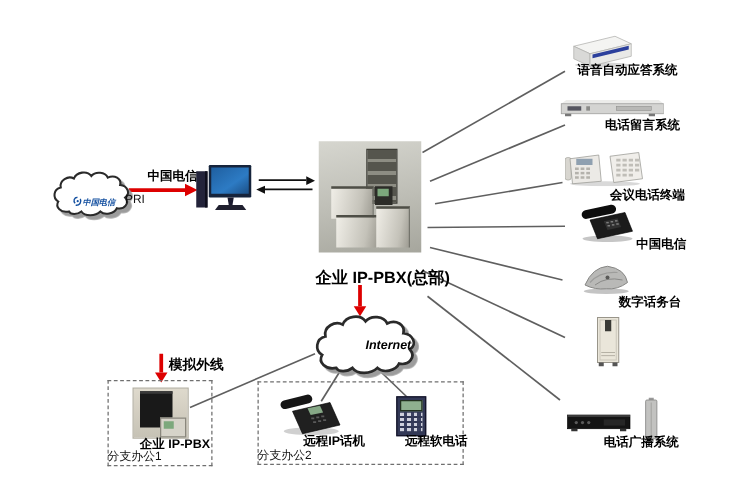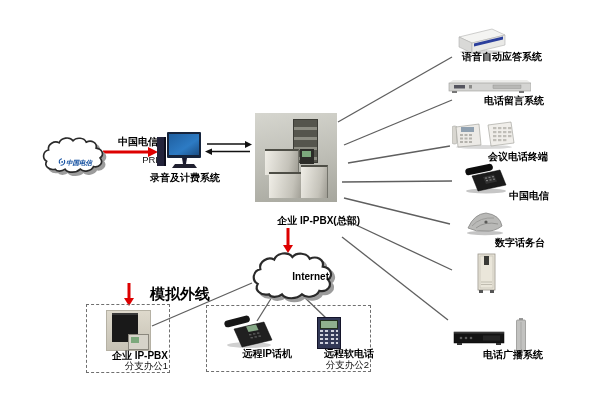--- a/index.html
+++ b/index.html
@@ -3,21 +3,21 @@
 <meta charset="utf-8">
 <style>
   html,body{margin:0;padding:0;background:#fff;}
   #canvas{
     position:relative;width:600px;height:400px;background:#ffffff;
     font-family:"Liberation Sans","DejaVu Sans",sans-serif;color:#000;
     overflow:hidden;
   }
   .abs{position:absolute;}
   .lbl{position:absolute;font-size:10px;font-weight:bold;text-align:right;line-height:1.1;color:#000;white-space:nowrap;}
-  .lbl-sm{position:absolute;font-size:9.5px;font-weight:normal;text-align:right;line-height:1.1;color:#111;white-space:nowrap;}
+  .lbl-sm{position:absolute;font-size:9.5px;font-weight:normal;text-align:left;line-height:1.1;color:#111;white-space:nowrap;}
   .cloud-shadow{filter:drop-shadow(3px 3px 0px #9c9c9c);}
   .dashed-box{position:absolute;border:1px dashed #6f6f6f;background:transparent;}
   
   .pbx-photo{background:linear-gradient(168deg,#d6d6cf 0%,#bdbdb5 55%,#a6a69d 100%);}
   .pbx-rack{position:absolute;left:46%;top:7%;width:28%;height:47%;
     background:repeating-linear-gradient(180deg,#55554d 0 7px,#8d8d83 7px 10px);
     border:1px solid #3c3c36;}
   .pbx-unit{position:absolute;background:linear-gradient(100deg,#f0eee7 0%,#c4c2b9 70%,#9e9c93 100%);
     border-top:2px solid #4e4e46;border-right:1px solid #74746c;}
   .pbx-phone{position:absolute;left:55%;top:40%;width:17%;height:17%;background:#2c2c28;}
@@ -108,34 +108,33 @@
         </linearGradient>
       </defs>
       <rect x="1" y="6" width="9" height="29" fill="#23233a"></rect>
       <rect x="8" y="6" width="2" height="29" fill="#0e0e1c"></rect>
       <rect x="11" y="1" width="34" height="26" rx="1" fill="#16243c"></rect>
       <rect x="13" y="3" width="30" height="21" fill="url(#scr)"></rect>
       <polygon points="26,27 31,27 30,33 27,33" fill="#1a1a2e"></polygon>
       <polygon points="19,33 38,33 41,37 16,37" fill="#20202f"></polygon>
     </svg>
   </div>
-  <div class="lbl" style="left:112px;top:172px;width:108px;">录音及计费系统</div>
 
   <div class="abs pbx-photo" style="left:255px;top:113px;width:82px;height:89px;">
     <div class="pbx-rack"></div>
     <div class="pbx-unit" style="left:12%;top:40%;width:40%;height:27%;"></div>
     <div class="pbx-unit" style="left:17%;top:66%;width:40%;height:27%;"></div>
     <div class="pbx-unit" style="left:56%;top:58%;width:32%;height:35%;"></div>
     <div class="pbx-phone">
         <i></i>
       </div>
   </div>
-  <div class="lbl" style="left:236px;top:215px;width:124px;font-size:10px;">企业 IP-PBX(总部)</div>
-
-  <div class="abs cloud-shadow" style="left:247px;top:251px;width:96px;height:52px;">
+  <div class="lbl" style="left:236px;top:215px;width:124px;font-size:13px;">企业 IP-PBX(总部)</div>
+
+  <div class="abs cloud-shadow" style="left:247px;top:251px;width:96px;height:52px;font-style:italic;">
     <svg width="96" height="52" viewBox="0 0 100 60">
       <path d="M20,50 C10,52 3,45 7,38 C0,34 1,23 10,21 C8,12 19,6 26,10 C29,2 42,0 47,7
                C52,1 64,2 67,9 C75,5 84,10 82,18 C91,19 95,28 88,33 C94,40 87,48 78,46
                C75,53 63,55 58,50 C52,56 39,56 35,50 C30,54 22,54 20,50 Z" fill="#ffffff" stroke="#2a2a2a" stroke-width="2.5"></path>
     </svg>
     <div class="lbl" style="left:0;top:20px;width:100%;padding-right:14px;box-sizing:border-box;">Internet</div>
   </div>
 
   <div class="abs" style="left:456px;top:27px;">
     <svg width="52" height="27" viewBox="0 0 52 27">
@@ -256,21 +255,21 @@
   <div class="abs" style="left:515px;top:318px;">
     <svg width="12" height="36" viewBox="0 0 12 36">
       <rect x="4" y="0" width="4" height="2" fill="#999"></rect>
       <rect x="1.5" y="2" width="9" height="31" rx="1" fill="#c2c2c0" stroke="#8a8a88" stroke-width="0.7"></rect>
       <line x1="6" y1="4" x2="6" y2="31" stroke="#a8a8a6" stroke-width="1"></line>
       <rect x="4" y="33" width="4" height="2" fill="#999"></rect>
     </svg>
   </div>
   <div class="lbl" style="left:429px;top:349px;width:114px;">电话广播系统</div>
 
-  <div class="lbl" style="left:150px;top:286px;font-size:15px;">模拟外线</div>
+  <div class="lbl" style="left:135px;top:286px;font-size:11px;">模拟外线</div>
   <div class="dashed-box" style="left:86px;top:304px;width:82px;height:67px;"></div>
   <div class="abs b1-photo" style="left:106px;top:310px;width:43px;height:39px;">
     <div class="b1-box"></div>
     <div class="b1-phone">
         <i></i>
       </div>
   </div>
   <div class="lbl" style="left:86px;top:350px;width:82px;">企业 IP-PBX</div>
   <div class="lbl-sm" style="left:86px;top:361px;width:82px;">分支办公1</div>
 

